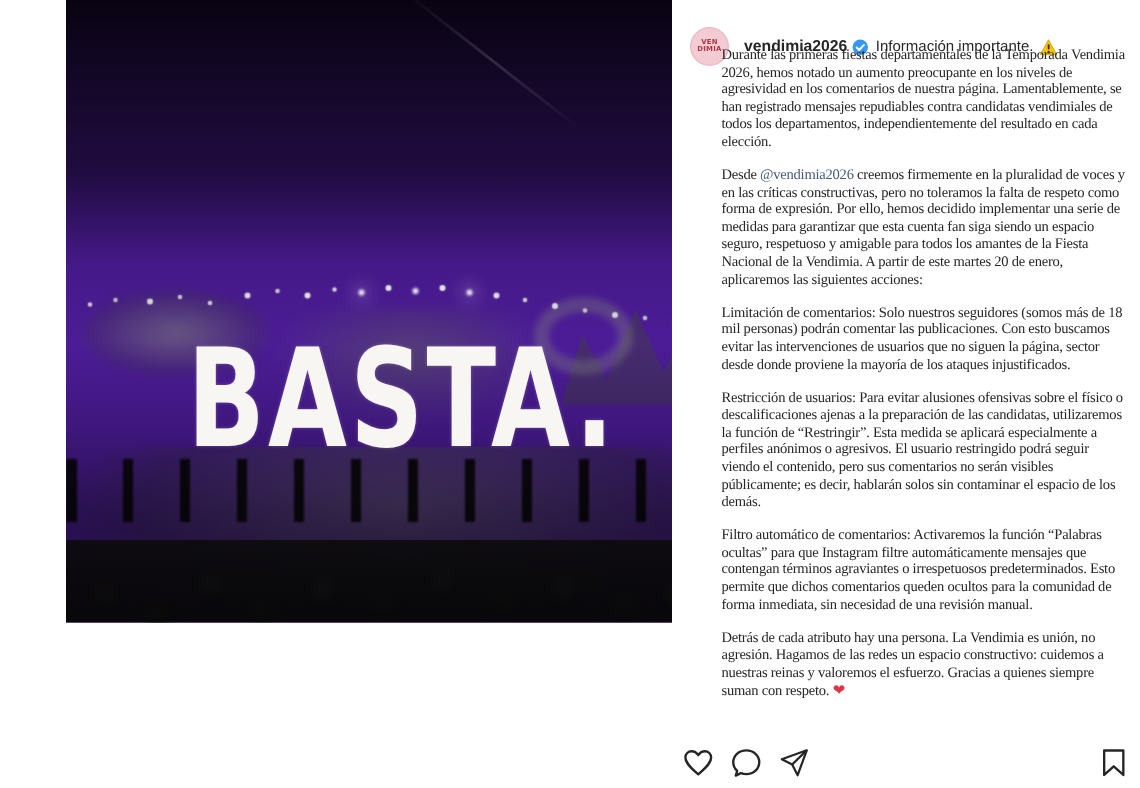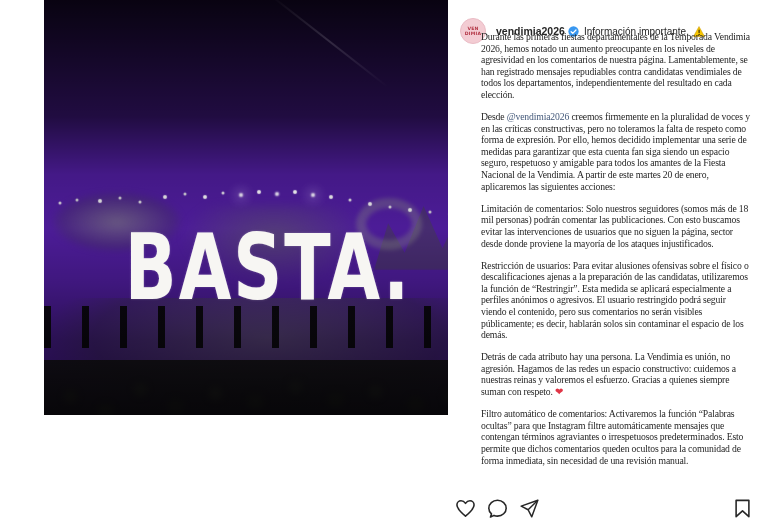--- a/index.html
+++ b/index.html
@@ -122,22 +122,22 @@
           <circle cx="12.2" cy="17.2" r="1.5" fill="#3c2f00"></circle>
         </svg>
       </span>
     </div>
 
     <div class="caption">
       <p>Durante las primeras fiestas departamentales de la Temporada Vendimia 2026, hemos notado un aumento preocupante en los niveles de agresividad en los comentarios de nuestra página. Lamentablemente, se han registrado mensajes repudiables contra candidatas vendimiales de todos los departamentos, independientemente del resultado en cada elección.</p>
       <p><span>Desde </span><a class="mention">@vendimia2026</a><span> creemos firmemente en la pluralidad de voces y en las críticas constructivas, pero no toleramos la falta de respeto como forma de expresión. Por ello, hemos decidido implementar una serie de medidas para garantizar que esta cuenta fan siga siendo un espacio seguro, respetuoso y amigable para todos los amantes de la Fiesta Nacional de la Vendimia. A partir de este martes 20 de enero, aplicaremos las siguientes acciones:</span></p>
       <p>Limitación de comentarios: Solo nuestros seguidores (somos más de 18 mil personas) podrán comentar las publicaciones. Con esto buscamos evitar las intervenciones de usuarios que no siguen la página, sector desde donde proviene la mayoría de los ataques injustificados.</p>
       <p>Restricción de usuarios: Para evitar alusiones ofensivas sobre el físico o descalificaciones ajenas a la preparación de las candidatas, utilizaremos la función de “Restringir”. Esta medida se aplicará especialmente a perfiles anónimos o agresivos. El usuario restringido podrá seguir viendo el contenido, pero sus comentarios no serán visibles públicamente; es decir, hablarán solos sin contaminar el espacio de los demás.</p>
+      <p>Filtro automático de comentarios: Activaremos la función “Palabras ocultas” para que Instagram filtre automáticamente mensajes que contengan términos agraviantes o irrespetuosos predeterminados. Esto permite que dichos comentarios queden ocultos para la comunidad de forma inmediata, sin necesidad de una revisión manual.</p>
       <p><span>Detrás de cada atributo hay una persona. La Vendimia es unión, no agresión. Hagamos de las redes un espacio constructivo: cuidemos a nuestras reinas y valoremos el esfuerzo. Gracias a quienes siempre suman con respeto.</span> <span class="heart-emoji">❤</span></p>
-      <p>Filtro automático de comentarios: Activaremos la función “Palabras ocultas” para que Instagram filtre automáticamente mensajes que contengan términos agraviantes o irrespetuosos predeterminados. Esto permite que dichos comentarios queden ocultos para la comunidad de forma inmediata, sin necesidad de una revisión manual.</p>
     </div>
 
     <div class="actions">
       <span class="action-icon">
         <svg width="21" height="21" viewBox="0 0 24 24">
           <path d="M12 20.8 C5.4 15.2 2.2 11.7 2.2 8 C2.2 5.2 4.3 3.2 6.9 3.2 C8.9 3.2 10.7 4.3 12 6.2 C13.3 4.3 15.1 3.2 17.1 3.2 C19.7 3.2 21.8 5.2 21.8 8 C21.8 11.7 18.6 15.2 12 20.8 Z" fill="none" stroke="#262626" stroke-width="1.8" stroke-linejoin="round"></path>
         </svg>
       </span>
       <span class="action-icon">
         <svg width="21" height="21" viewBox="0 0 24 24">

